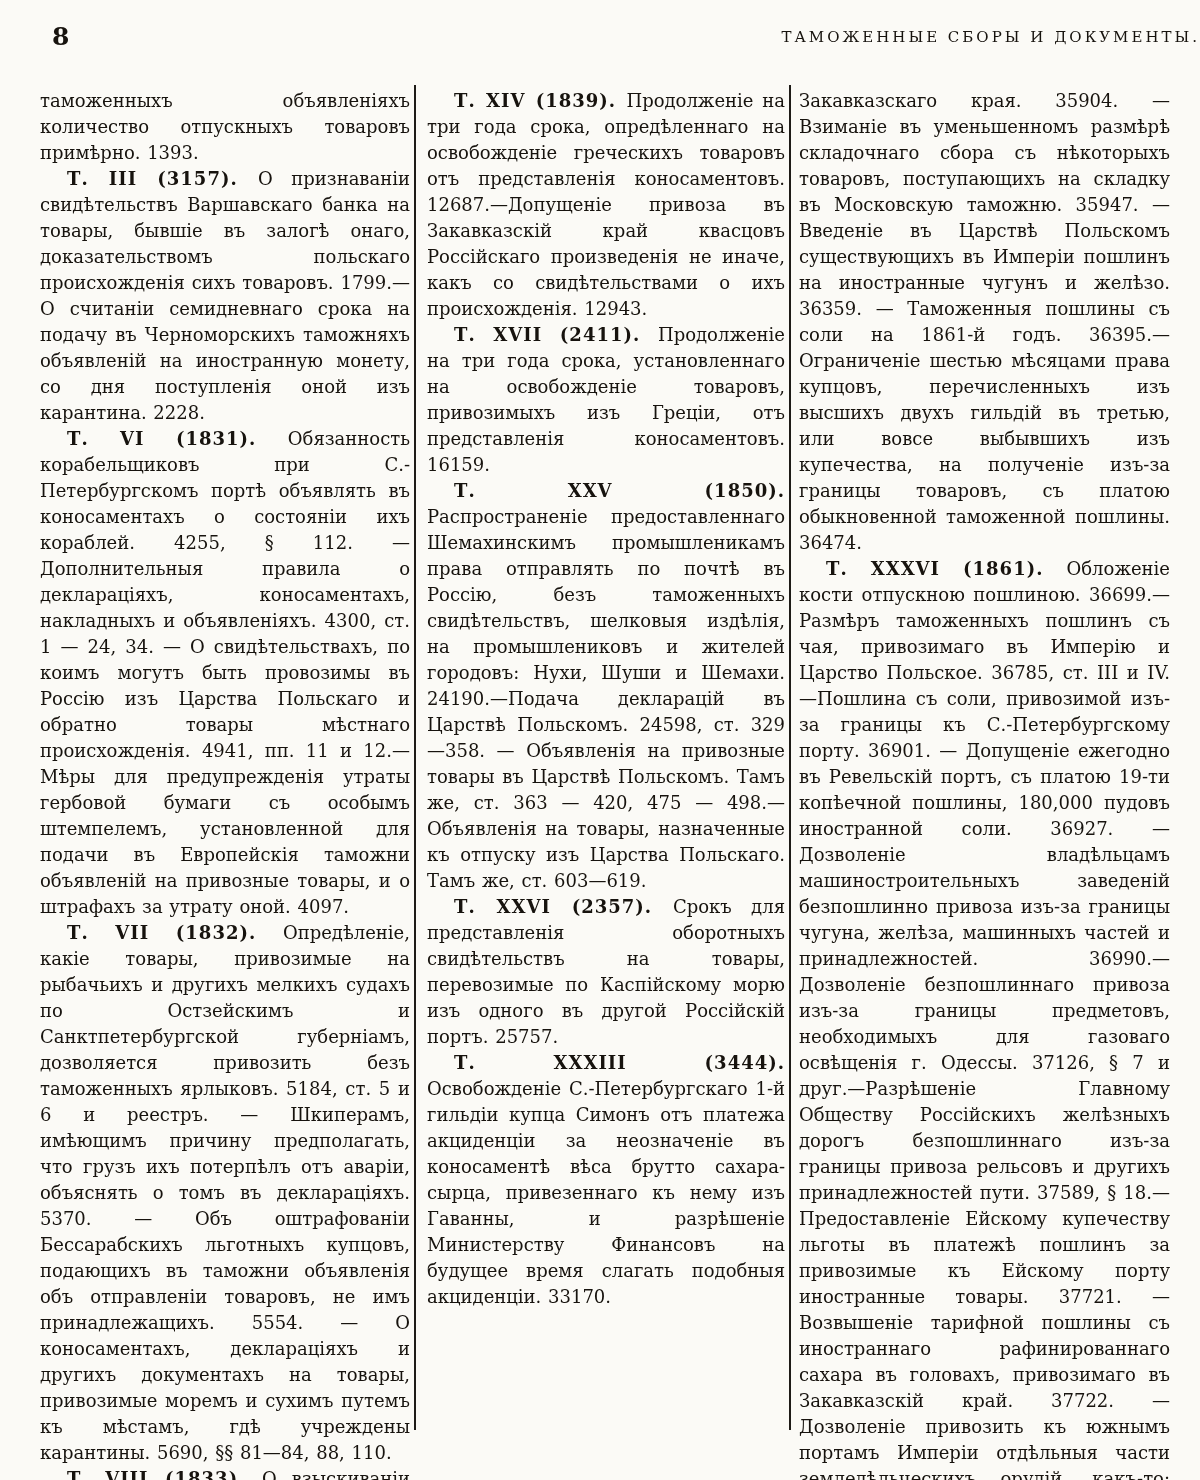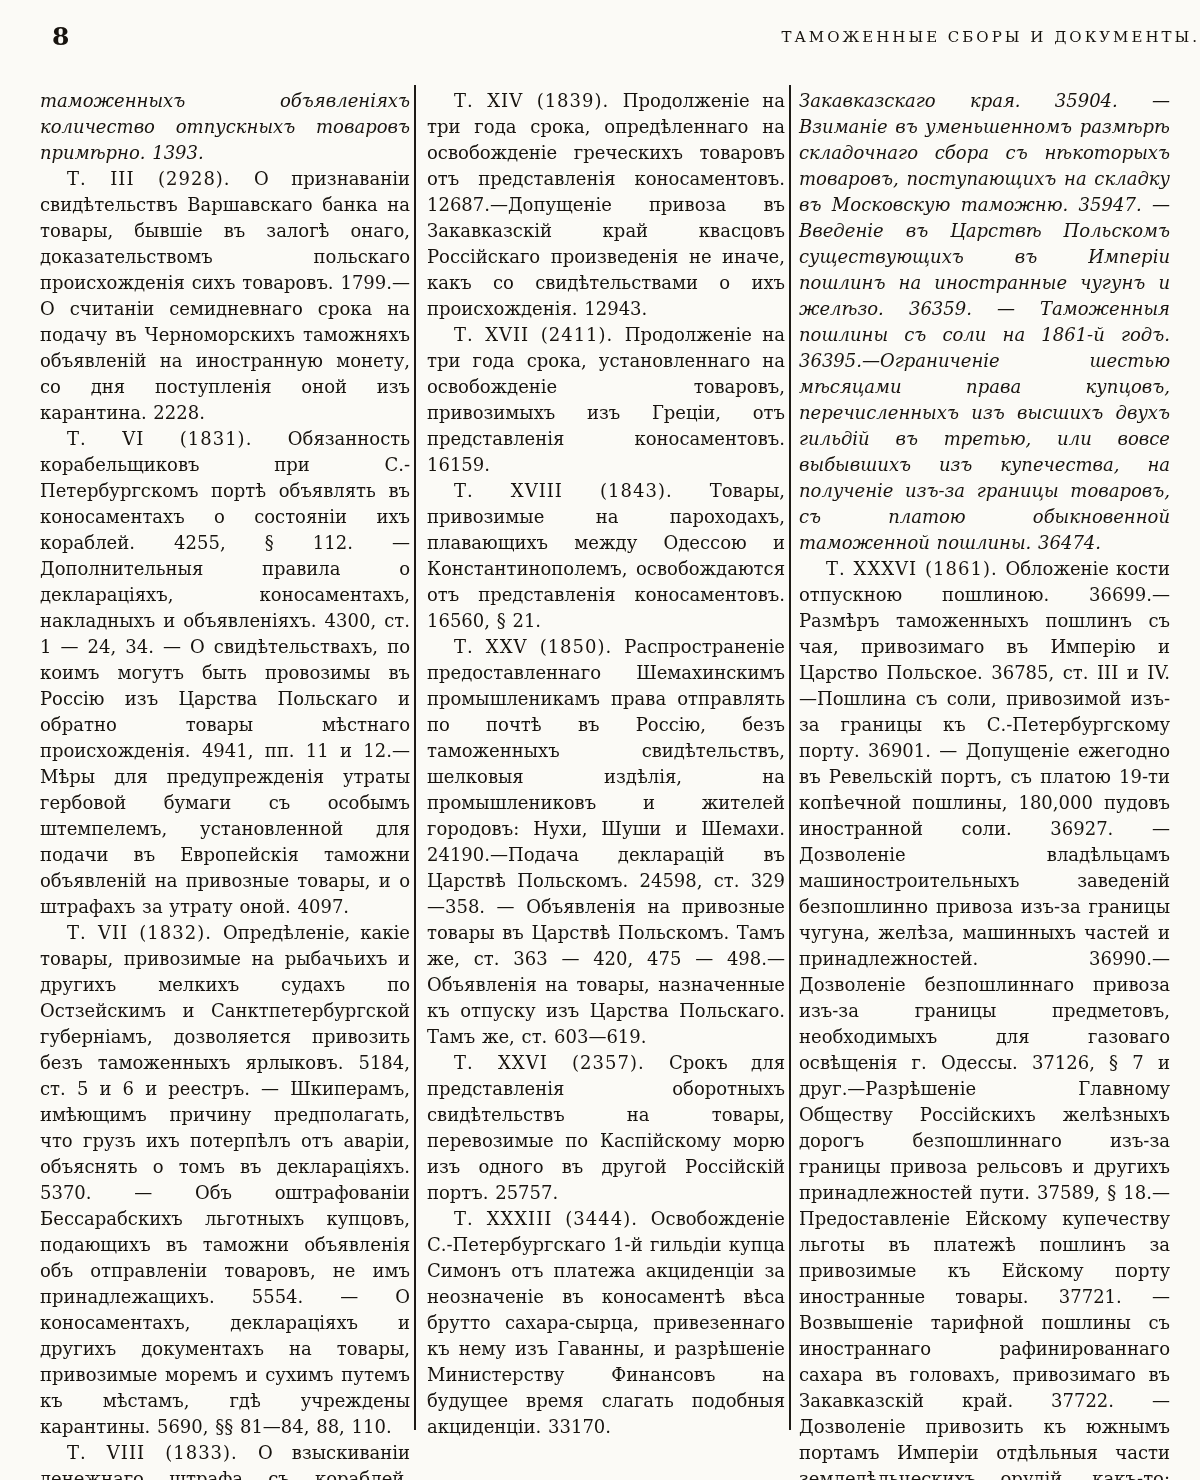--- a/index.html
+++ b/index.html
@@ -52,46 +52,44 @@
     background: #1e1b17;
   }
   #rule-1 { left: 414px; }
   #rule-2 { left: 789px; }
   p.entry {
     margin: 0;
     text-indent: 27px;
   }
   p.entry.cont {
     text-indent: 0;
-    font-style: italic;
   }
   b.lead {
-    font-weight: normal;
+    font-weight: bold;
     letter-spacing: 1px;
   }
 </style>
 </head>
 <body>
 
 <div class="page-number">8</div>
 
 <div class="page-header">ТАМОЖЕННЫЕ СБОРЫ И ДОКУМЕНТЫ.</div>
 
 <div class="column" id="col-1">
     <p class="entry cont">таможенныхъ объявленіяхъ количество отпускныхъ товаровъ примѣрно. 1393.</p>
-    <p class="entry"><b class="lead">Т. III (2928). </b>О признаваніи свидѣтельствъ Варшавскаго банка на товары, бывшіе въ залогѣ онаго, доказательствомъ польскаго происхожденія сихъ товаровъ. 1799.—О считаніи семидневнаго срока на подачу въ Черноморскихъ таможняхъ объявленій на иностранную монету, со дня поступленія оной изъ карантина. 2228.</p>
+    <p class="entry"><b class="lead">Т. III (3157). </b>О признаваніи свидѣтельствъ Варшавскаго банка на товары, бывшіе въ залогѣ онаго, доказательствомъ польскаго происхожденія сихъ товаровъ. 1799.—О считаніи семидневнаго срока на подачу въ Черноморскихъ таможняхъ объявленій на иностранную монету, со дня поступленія оной изъ карантина. 2228.</p>
     <p class="entry"><b class="lead">Т. VI (1831). </b>Обязанность корабельщиковъ при С.-Петербургскомъ портѣ объявлять въ коносаментахъ о состояніи ихъ кораблей. 4255, § 112. — Дополнительныя правила о деклараціяхъ, коносаментахъ, накладныхъ и объявленіяхъ. 4300, ст. 1 — 24, 34. — О свидѣтельствахъ, по коимъ могутъ быть провозимы въ Россію изъ Царства Польскаго и обратно товары мѣстнаго происхожденія. 4941, пп. 11 и 12.—Мѣры для предупрежденія утраты гербовой бумаги съ особымъ штемпелемъ, установленной для подачи въ Европейскія таможни объявленій на привозные товары, и о штрафахъ за утрату оной. 4097.</p>
     <p class="entry"><b class="lead">Т. VII (1832). </b>Опредѣленіе, какіе товары, привозимые на рыбачьихъ и другихъ мелкихъ судахъ по Остзейскимъ и Санктпетербургской губерніамъ, дозволяется привозить безъ таможенныхъ ярлыковъ. 5184, ст. 5 и 6 и реестръ. — Шкиперамъ, имѣющимъ причину предполагать, что грузъ ихъ потерпѣлъ отъ аваріи, объяснять о томъ въ деклараціяхъ. 5370. — Объ оштрафованіи Бессарабскихъ льготныхъ купцовъ, подающихъ въ таможни объявленія объ отправленіи товаровъ, не имъ принадлежащихъ. 5554. — О коносаментахъ, деклараціяхъ и другихъ документахъ на товары, привозимые моремъ и сухимъ путемъ къ мѣстамъ, гдѣ учреждены карантины. 5690, §§ 81—84, 88, 110.</p>
     <p class="entry"><b class="lead">Т. VIII (1833). </b>О взыскиваніи денежнаго штрафа съ кораблей, отходящихъ отъ портовъ, безъ таможенныхъ паспортовъ. 6612.</p>
   </div>
 <div class="v-rule" id="rule-1"></div>
 <div class="column" id="col-2">
     <p class="entry"><b class="lead">Т. XIV (1839). </b>Продолженіе на три года срока, опредѣленнаго на освобожденіе греческихъ товаровъ отъ представленія коносаментовъ. 12687.—Допущеніе привоза въ Закавказскій край квасцовъ Россійскаго произведенія не иначе, какъ со свидѣтельствами о ихъ происхожденія. 12943.</p>
     <p class="entry"><b class="lead">Т. XVII (2411). </b>Продолженіе на три года срока, установленнаго на освобожденіе товаровъ, привозимыхъ изъ Греціи, отъ представленія коносаментовъ. 16159.</p>
-    <p class="entry"><b class="lead">Т. XVIII (1843). </b>Товары, привозимые на пароходахъ, плавающихъ между Одессою и Константинополемъ, освобождаются отъ представленія коносаментовъ. 16560, § 21.</p>
     <p class="entry"><b class="lead">Т. XXV (1850). </b>Распространеніе предоставленнаго Шемахинскимъ промышленикамъ права отправлять по почтѣ въ Россію, безъ таможенныхъ свидѣтельствъ, шелковыя издѣлія, на промышлениковъ и жителей городовъ: Нухи, Шуши и Шемахи. 24190.—Подача декларацій въ Царствѣ Польскомъ. 24598, ст. 329—358. — Объявленія на привозные товары въ Царствѣ Польскомъ. Тамъ же, ст. 363 — 420, 475 — 498.—Объявленія на товары, назначенные къ отпуску изъ Царства Польскаго. Тамъ же, ст. 603—619.</p>
     <p class="entry"><b class="lead">Т. XXVI (2357). </b>Срокъ для представленія оборотныхъ свидѣтельствъ на товары, перевозимые по Каспійскому морю изъ одного въ другой Россійскій портъ. 25757.</p>
     <p class="entry"><b class="lead">Т. XXXIII (3444). </b>Освобожденіе С.-Петербургскаго 1-й гильдіи купца Симонъ отъ платежа акциденціи за неозначеніе въ коносаментѣ вѣса брутто сахара-сырца, привезеннаго къ нему изъ Гаванны, и разрѣшеніе Министерству Финансовъ на будущее время слагать подобныя акциденціи. 33170.</p>
   </div>
 <div class="v-rule" id="rule-2"></div>
 <div class="column" id="col-3">
     <p class="entry cont">Закавказскаго края. 35904. — Взиманіе въ уменьшенномъ размѣрѣ складочнаго сбора съ нѣкоторыхъ товаровъ, поступающихъ на складку въ Московскую таможню. 35947. — Введеніе въ Царствѣ Польскомъ существующихъ въ Имперіи пошлинъ на иностранные чугунъ и желѣзо. 36359. — Таможенныя пошлины съ соли на 1861-й годъ. 36395.—Ограниченіе шестью мѣсяцами права купцовъ, перечисленныхъ изъ высшихъ двухъ гильдій въ третью, или вовсе выбывшихъ изъ купечества, на полученіе изъ-за границы товаровъ, съ платою обыкновенной таможенной пошлины. 36474.</p>
     <p class="entry"><b class="lead">Т. XXXVI (1861). </b>Обложеніе кости отпускною пошлиною. 36699.—Размѣръ таможенныхъ пошлинъ съ чая, привозимаго въ Имперію и Царство Польское. 36785, ст. III и IV.—Пошлина съ соли, привозимой изъ-за границы къ С.-Петербургскому порту. 36901. — Допущеніе ежегодно въ Ревельскій портъ, съ платою 19-ти копѣечной пошлины, 180,000 пудовъ иностранной соли. 36927. — Дозволеніе владѣльцамъ машиностроительныхъ заведеній безпошлинно привоза изъ-за границы чугуна, желѣза, машинныхъ частей и принадлежностей. 36990.—Дозволеніе безпошлиннаго привоза изъ-за границы предметовъ, необходимыхъ для газоваго освѣщенія г. Одессы. 37126, § 7 и друг.—Разрѣшеніе Главному Обществу Россійскихъ желѣзныхъ дорогъ безпошлиннаго изъ-за границы привоза рельсовъ и другихъ принадлежностей пути. 37589, § 18.—Предоставленіе Ейскому купечеству льготы въ платежѣ пошлинъ за привозимые къ Ейскому порту иностранные товары. 37721. — Возвышеніе тарифной пошлины съ иностраннаго рафинированнаго сахара въ головахъ, привозимаго въ Закавказскій край. 37722. — Дозволеніе привозить къ южнымъ портамъ Имперіи отдѣльныя части земледѣльческихъ орудій, какъ-то: лемехи, отвалы и друг. безпошлинно, а желѣзныя лопаты, заступы, грабли, сапы и вилы съ пошлиною по 50 копѣекъ съ пуда. 37807.—Возвышеніе всѣхъ пошлинъ съ привозимыхъ товаровъ по Европейской и Азіятской торговлѣ, кромѣ сахара-сырца и рафинированнаго и товаровъ Турецкаго и Персидскаго происхожденія. 37818, ст. 3.—Таможенныя пошлины съ соли на 1862 годъ. 37825.</p>
   </div>
 

